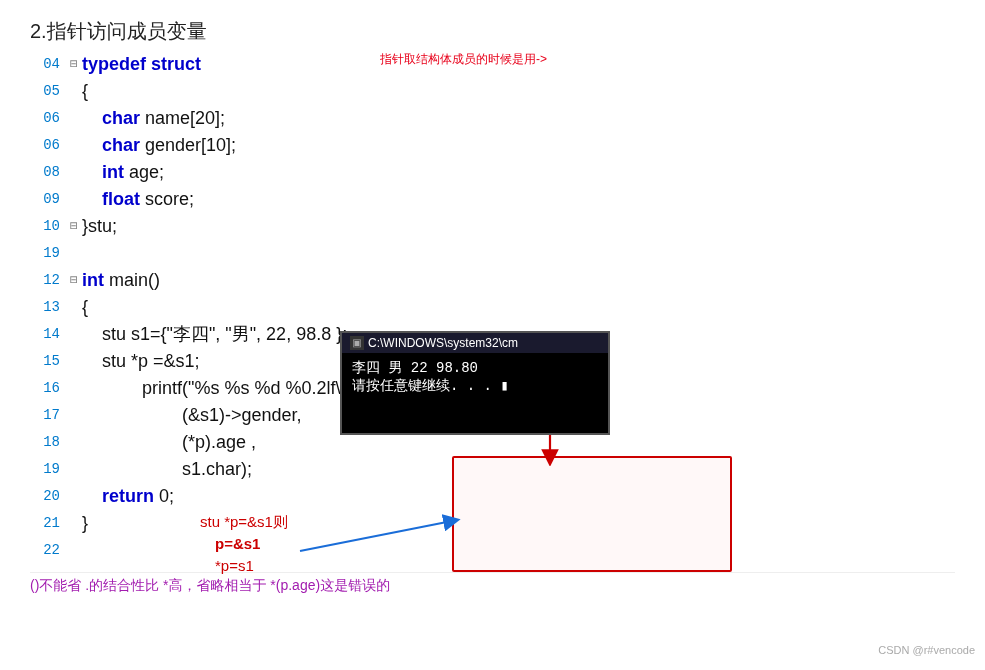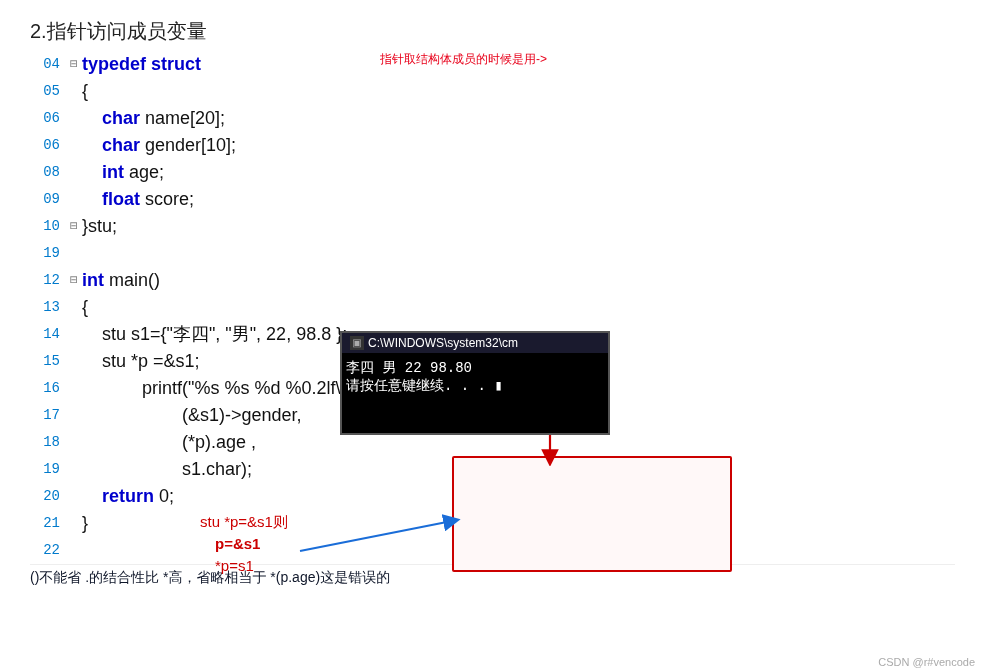--- a/index.html
+++ b/index.html
@@ -108,38 +108,39 @@
       font-size: 10px;
       color: #aaa;
       text-align: center;
       line-height: 14px;
     }
     .terminal-body {
       background: #000;
       color: #fff;
       font-family: 'Courier New', Consolas, monospace;
       font-size: 14px;
-      padding: 6px 4px;
+      padding: 6px 10px;
       min-height: 80px;
     }
     .bottom-note {
+      margin-top: 8px;
       font-size: 14px;
-      color: #0f172a;
+      color: #a21caf;
       font-family: 'Microsoft YaHei', Arial, sans-serif;
       border-top: 1px solid #eee;
       padding-top: 4px;
     }
     
     .arrow-svg {
       position: absolute;
       pointer-events: none;
     }
     .csdn-watermark {
       position: absolute;
-      bottom: 2px;
+      bottom: 14px;
       right: 10px;
       color: #aaa;
       font-size: 11px;
     }
   </style>
 </head>
 <body>
 
 <div class="page-container">
   <div class="page-title">2.指针访问成员变量</div>

